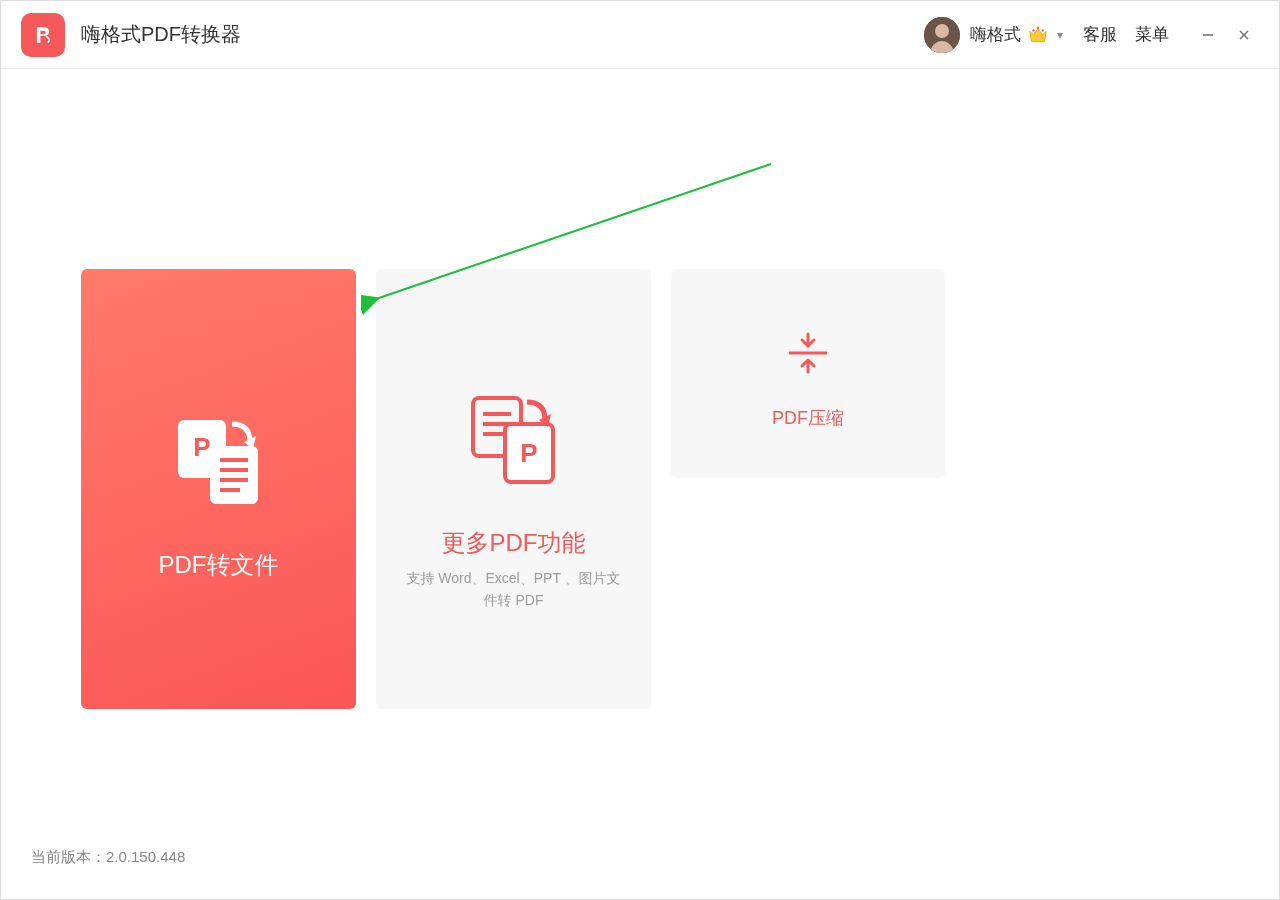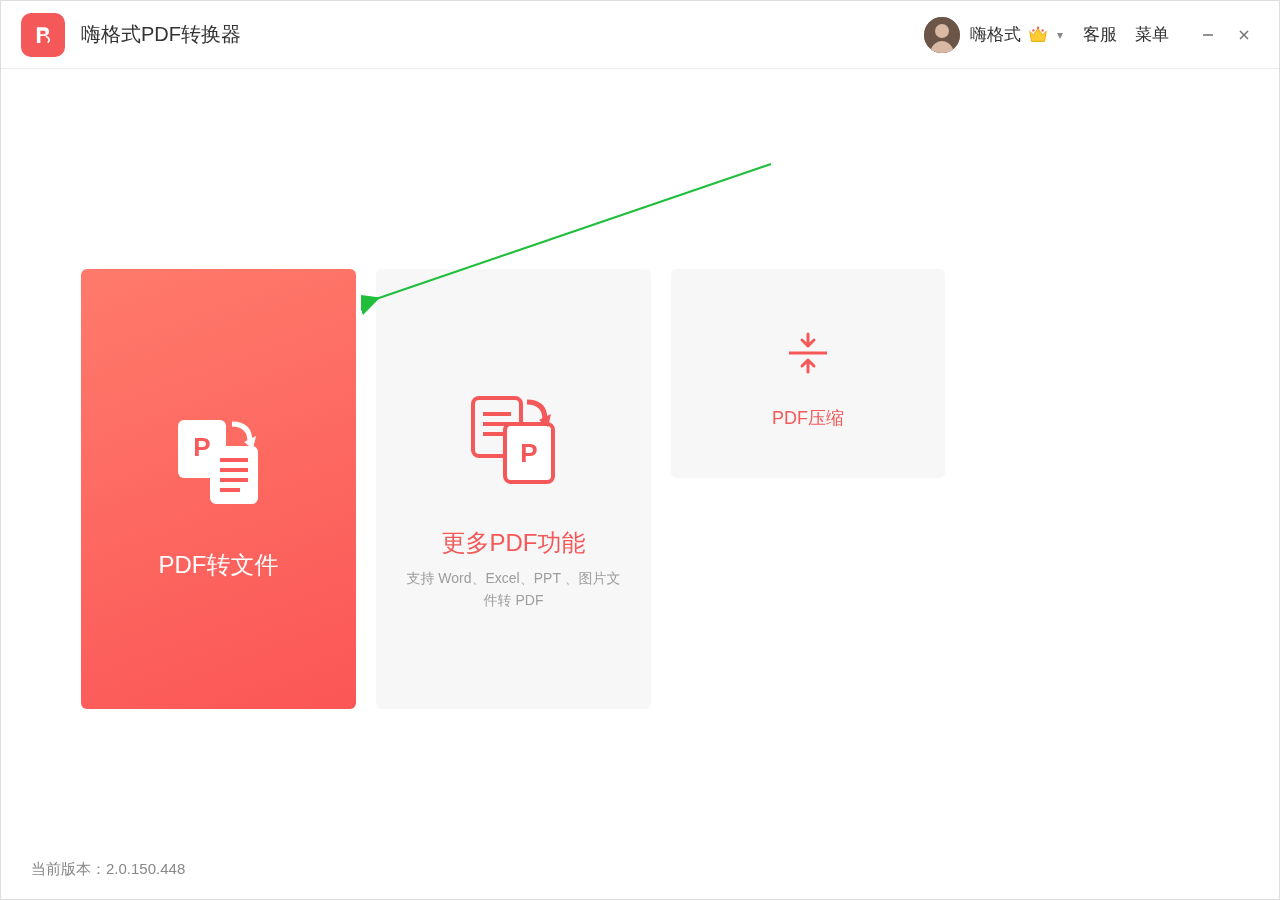--- a/index.html
+++ b/index.html
@@ -115,21 +115,21 @@
   display:flex;
   flex-direction:column;
   align-items:center;
   justify-content:center;
   color:#f55858;
   cursor:pointer;
 }
 .small-card .icon-wrap{height:70px;display:flex;align-items:center;justify-content:center;margin-bottom:18px;}
 .small-card .card-title{font-size:18px;}
 .footer{
-  padding:14px 30px 20px;
+  padding:14px 30px 32px;
   font-size:15px;
   color:#888;
 }
 .footer .ver-label{color:#888;}
 .footer .ver-value{color:#888;}
 .arrow-annotation{
   position:absolute;
   left:360px; top:90px;
   pointer-events:none;
 }

